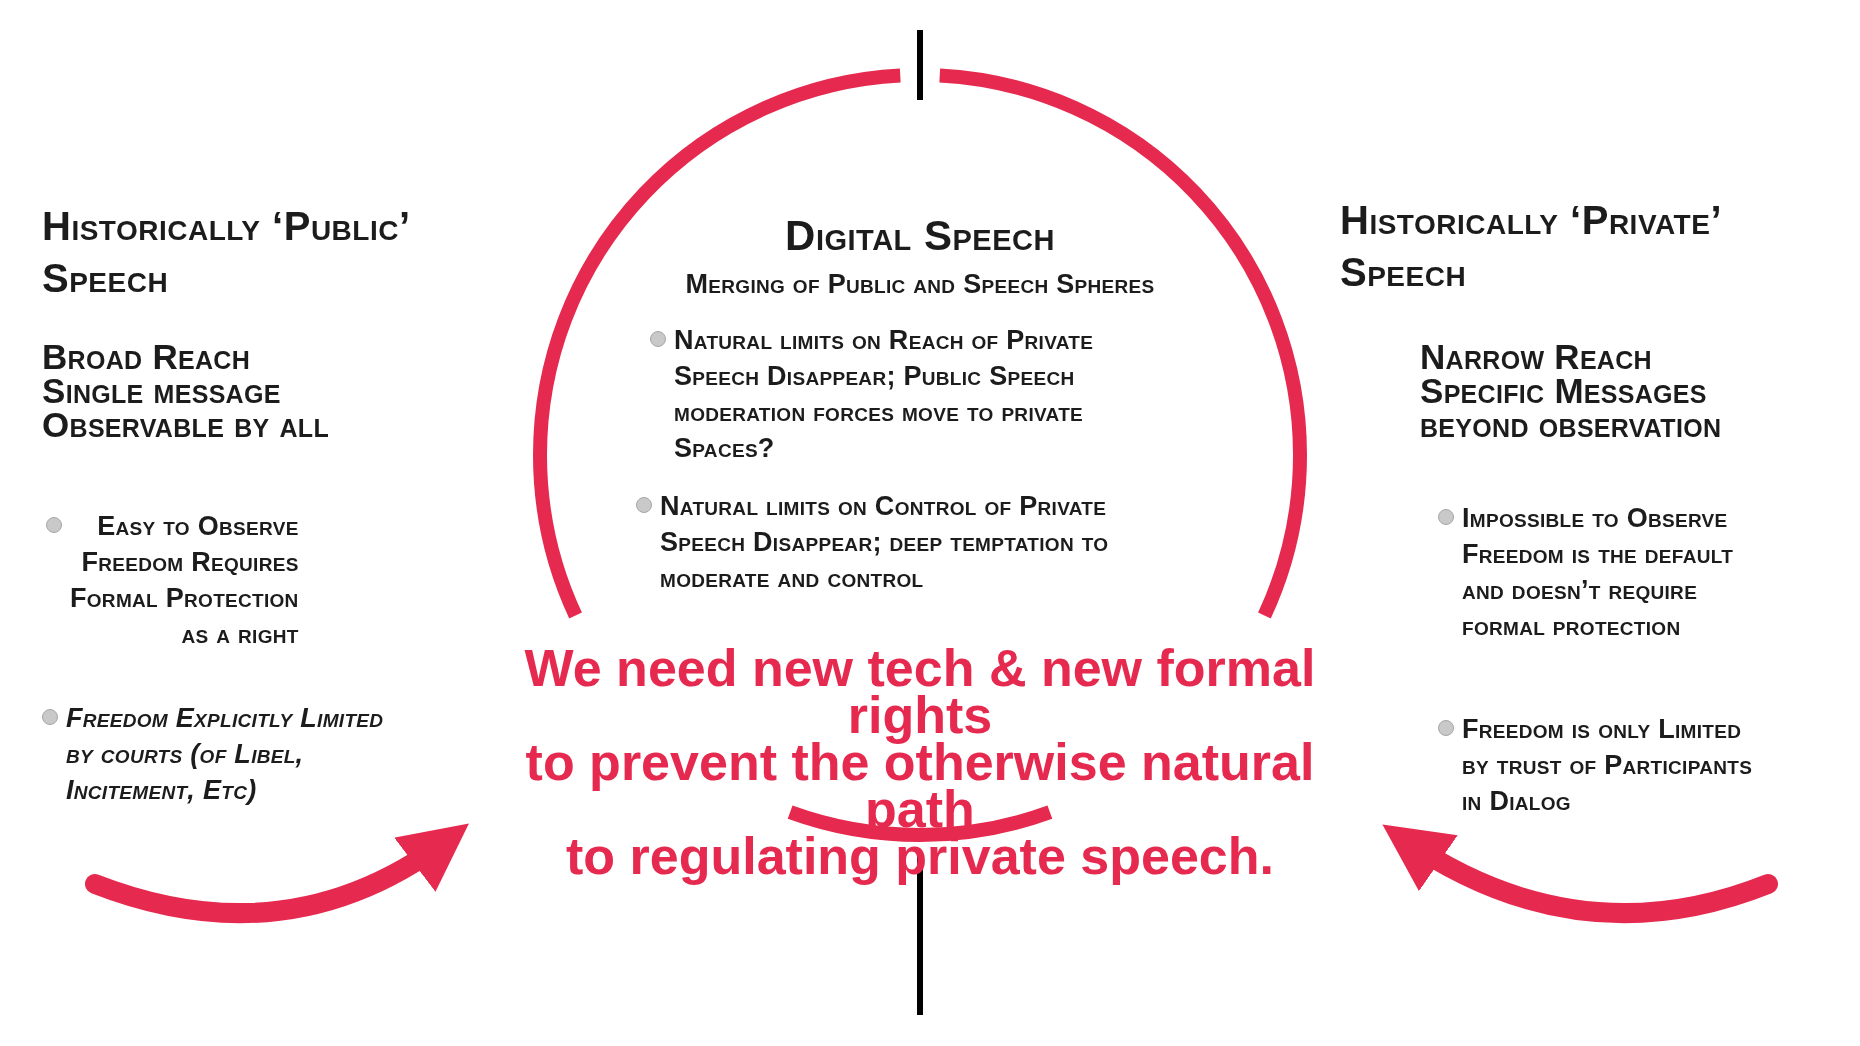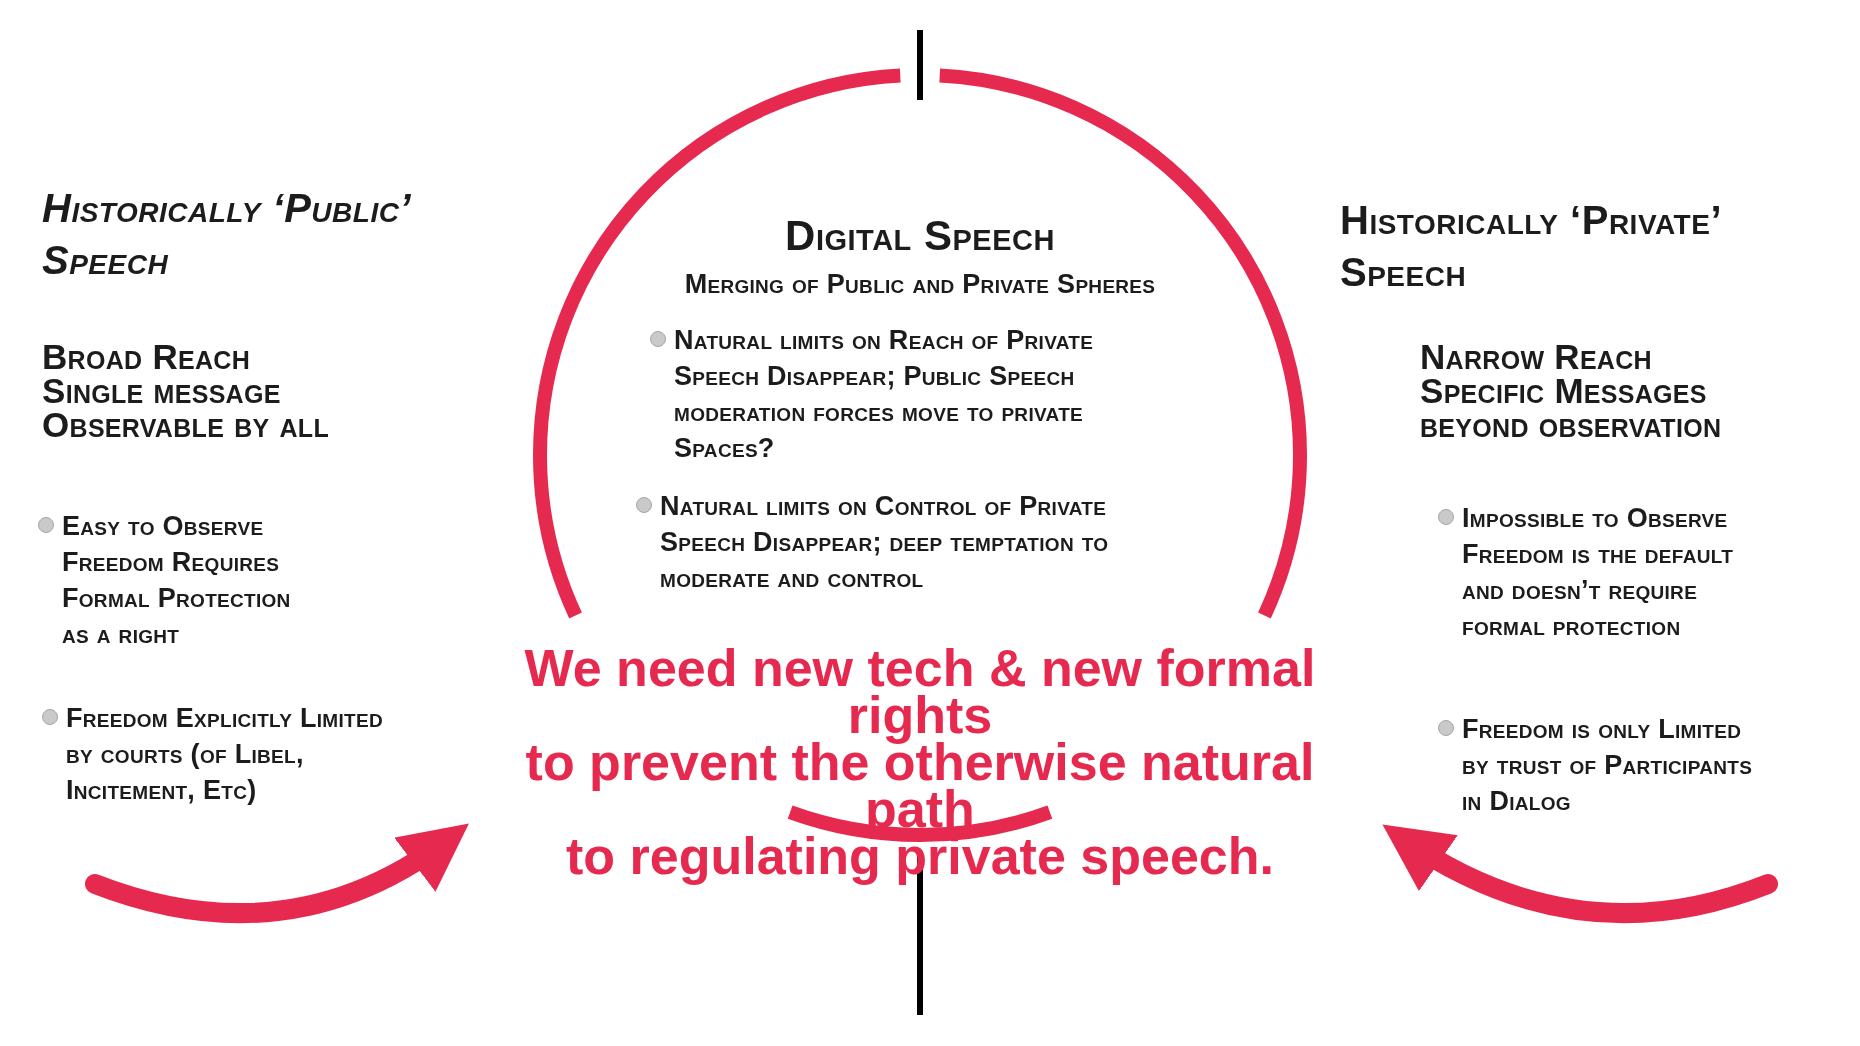--- a/index.html
+++ b/index.html
@@ -36,45 +36,45 @@
 
     <rect class="tick" x="917" y="30" width="6" height="70"></rect>
     <rect class="tick" x="917" y="855" width="6" height="160"></rect>
 
     <circle class="circle" cx="920" cy="455" r="380" pathLength="360" stroke-dasharray="25 45 40 45 112 6 87"></circle>
 
     <path class="arrow" d="M95 884 Q290 960 450 838" marker-end="url(#ah)"></path>
     <path class="arrow" d="M1768 884 Q1578 960 1402 838" marker-end="url(#ah)"></path>
   </svg>
 
-  <div class="txt title" style="left:42px; top:182px; width:480px;font-style:italic;">Historically ‘Public’
+  <div class="txt title" style="left:42px; top:200px; width:480px;">Historically ‘Public’
 Speech</div>
 
   <div class="txt summary" style="left:42px; top:340px; width:420px;">Broad Reach
 Single message
 Observable by all</div>
 
-  <div class="bullet-row" style="left:38px; top:508px; width:430px;">
+  <div class="bullet-row" style="left:46px; top:508px; width:430px;text-align:right;">
     <span class="dot"></span>
     <div class="btext">Easy to Observe
 Freedom Requires
 Formal Protection
 as a right</div>
   </div>
 
-  <div class="bullet-row" style="left:42px; top:700px; width:470px;">
+  <div class="bullet-row" style="left:42px; top:700px; width:470px;font-style:italic;">
     <span class="dot"></span>
     <div class="btext">Freedom Explicitly Limited
 by courts (of Libel,
 Incitement, Etc)</div>
   </div>
 
   <div class="txt center-title" style="left:560px; top:212px; width:720px;">Digital Speech</div>
 
-  <div class="txt center-sub" style="left:560px; top:268px; width:720px;">Merging of Public and Private Spheres</div>
+  <div class="txt center-sub" style="left:560px; top:268px; width:720px;">Merging of Public and Speech Spheres</div>
 
   <div class="bullet-row" style="left:650px; top:322px; width:630px;">
     <span class="dot"></span>
     <div class="btext">Natural limits on Reach of Private
 Speech Disappear; Public Speech
 moderation forces move to private
 Spaces?</div>
   </div>
 
   <div class="bullet-row" style="left:636px; top:488px; width:650px;">

